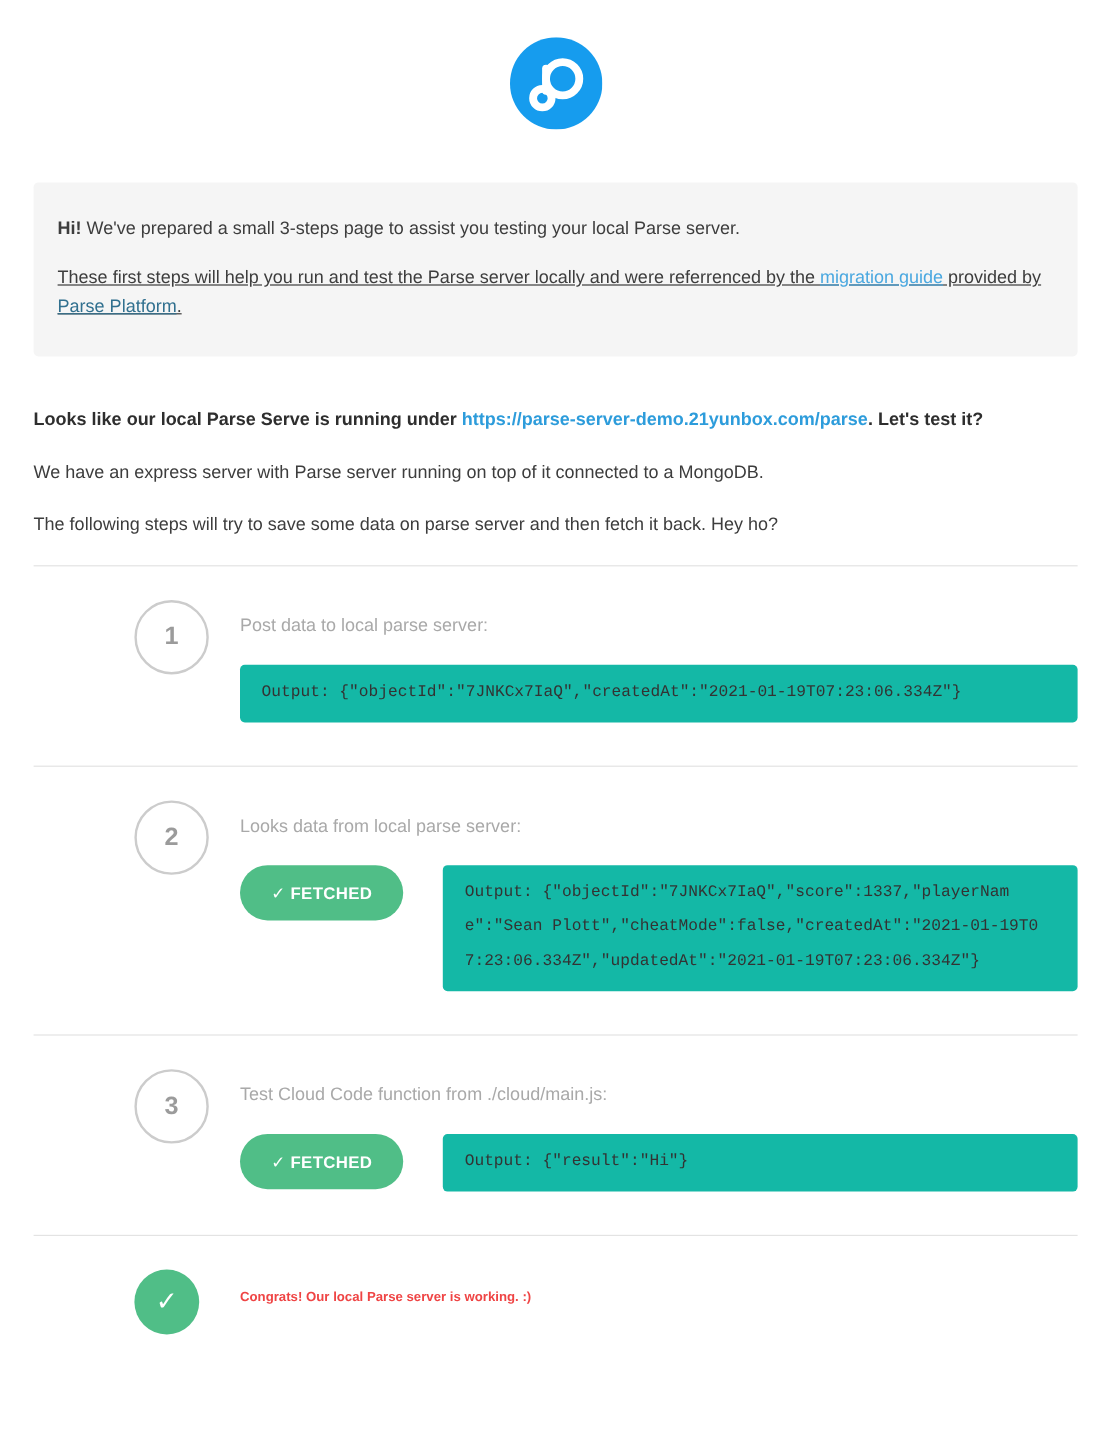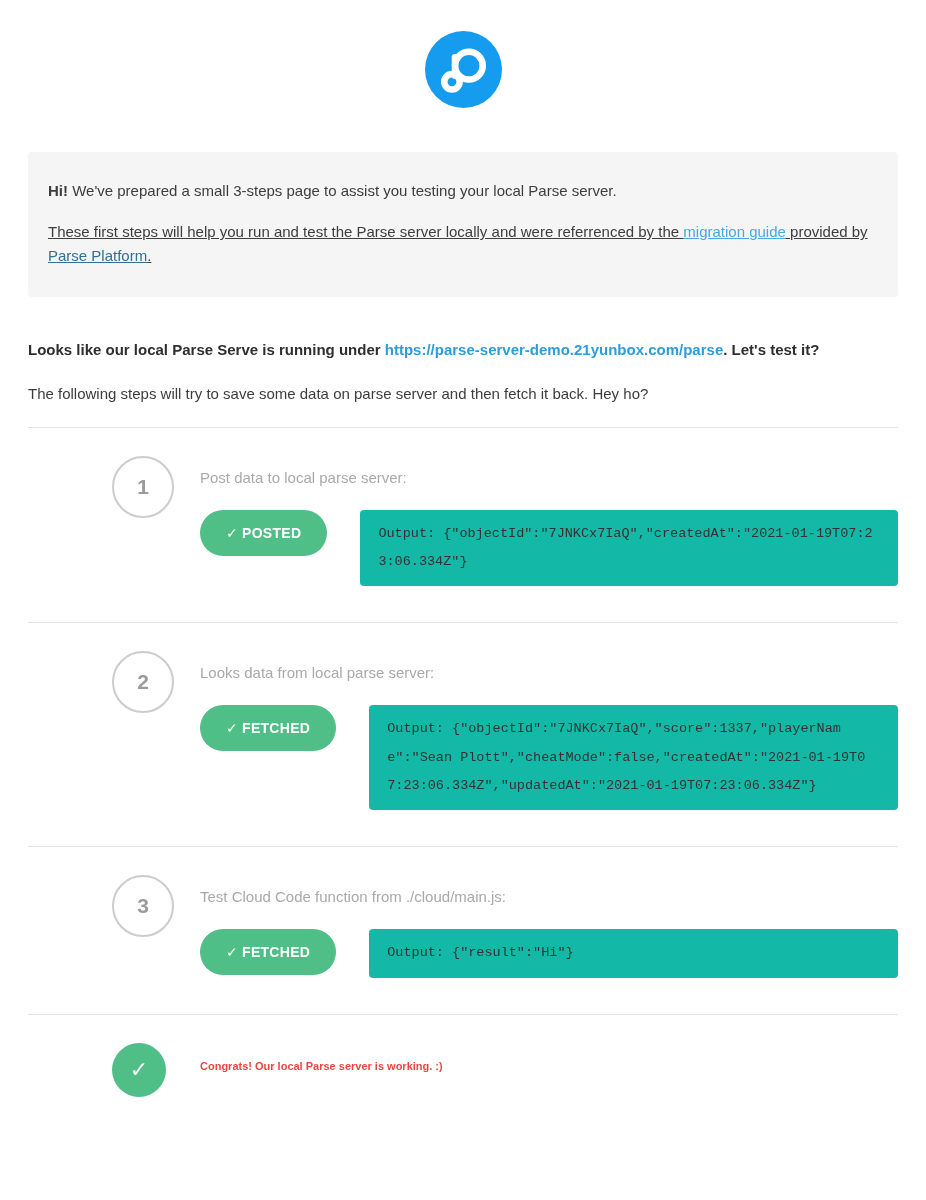--- a/index.html
+++ b/index.html
@@ -111,35 +111,35 @@
     </svg>
   </div>
 
   <div class="intro-panel">
     <p><span class="bold">Hi!</span><span> We've prepared a small 3-steps page to assist you testing your local Parse server.</span></p>
     <p><span>These first steps will help you run and test the Parse server locally and were referrenced by the </span><a class="link-light">migration guide</a><span> provided by </span><a class="link-dark">Parse Platform</a><span>.</span></p>
   </div>
 
   <div class="status-section">
     <p class="status-heading"><span>Looks like our local Parse Serve is running under </span><a class="link-bright">https://parse-server-demo.21yunbox.com/parse</a><span>. Let's test it?</span></p>
+    <p>We have an express server with Parse server running on top of it connected to a MongoDB.</p>
     <p>The following steps will try to save some data on parse server and then fetch it back. Hey ho?</p>
   </div>
 
   <hr class="sep">
 
   <div class="step">
     <div class="step-num-col">
       <div class="step-circle">
           <span>1</span>
         </div>
     </div>
     <div class="step-content">
       <div class="step-label">Post data to local parse server:</div>
       <div class="step-row">
-        <button class="pill-button"><span class="chk">✓</span><span>POSTED</span></button>
         <div class="code-box">Output: {"objectId":"7JNKCx7IaQ","createdAt":"2021-01-19T07:23:06.334Z"}</div>
       </div>
     </div>
   </div>
 
   <hr class="sep">
 
   <div class="step">
     <div class="step-num-col">
       <div class="step-circle">

